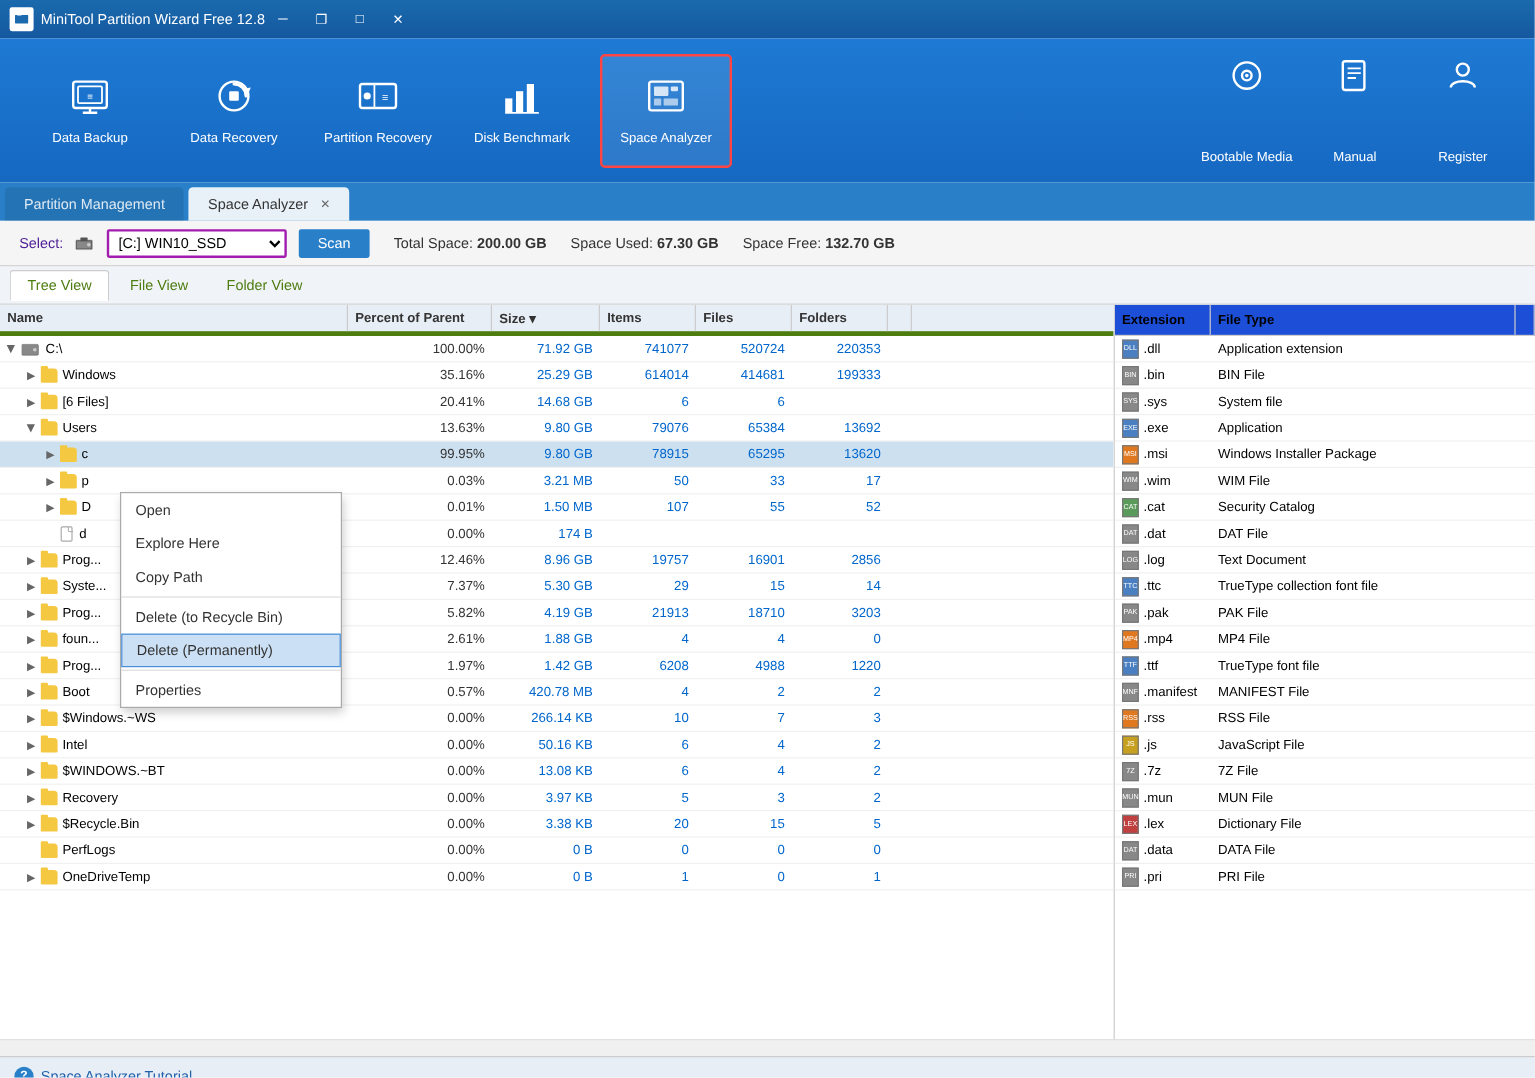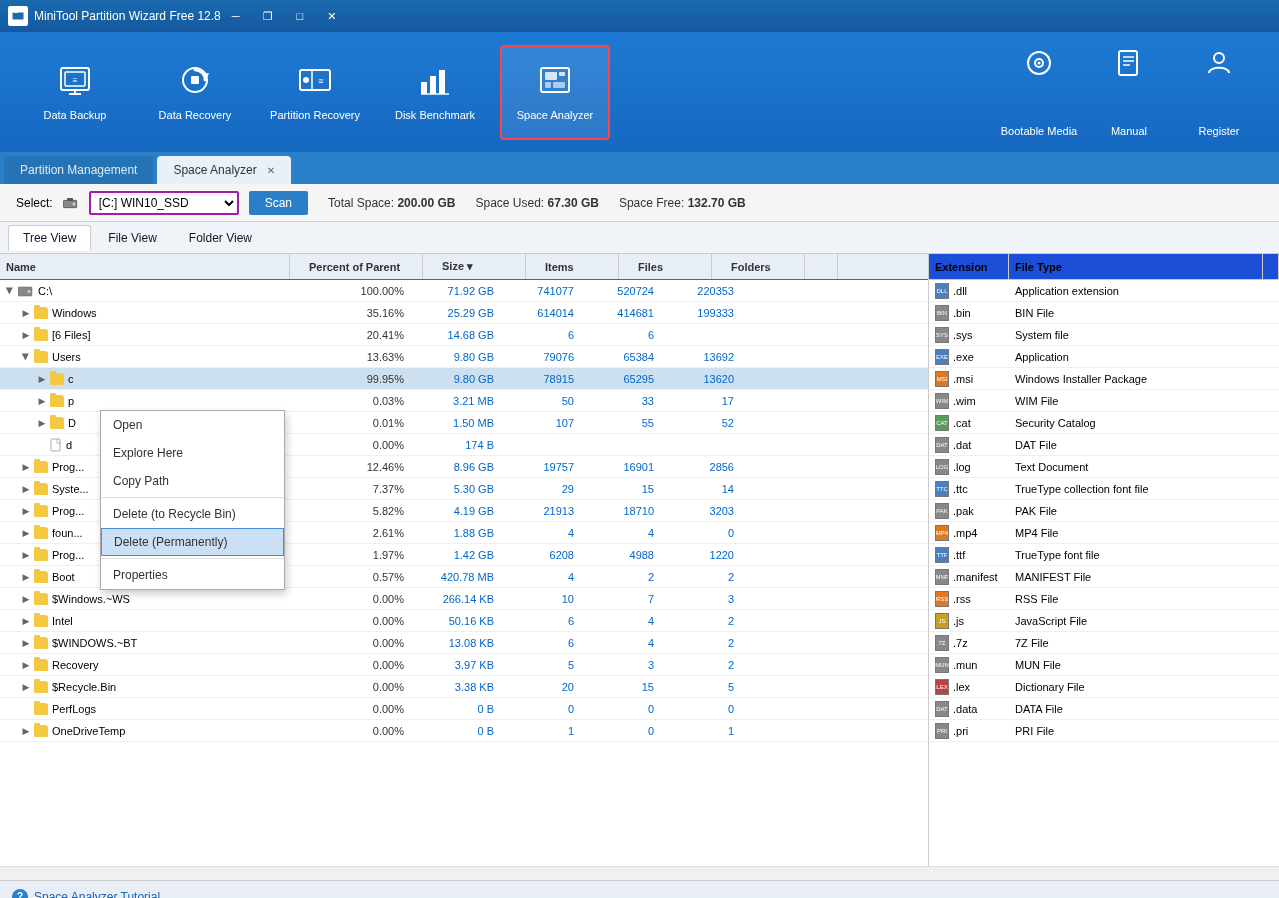--- a/index.html
+++ b/index.html
@@ -91,21 +91,21 @@
     
     #select-bar {
       background: #f5f5f5;
       border-bottom: 1px solid #ccc;
       height: 38px;
       display: flex;
       align-items: center;
       padding: 0 16px;
       gap: 10px;
     }
-    #select-bar label { font-size: 12px; color: #000000; }
+    #select-bar label { font-size: 12px; color: #4c1d95; }
     #select-bar select {
       height: 24px;
       padding: 0 4px;
       font-size: 12px;
       border: 2px solid #a21caf;
       border-radius: 2px;
       background: white;
       width: 150px;
     }
     .scan-btn {
@@ -133,21 +133,21 @@
     }
     .view-tab {
       height: 26px;
       padding: 0 14px;
       display: flex;
       align-items: center;
       font-size: 12px;
       cursor: pointer;
       border: 1px solid transparent;
       border-radius: 3px 3px 0 0;
-      color: #0f172a;
+      color: #4d7c0f;
     }
     .view-tab.active {
       background: white;
       border-color: #ccc;
       border-bottom-color: white;
     }
 
     
     #main-content {
       display: flex;
@@ -162,28 +162,27 @@
       overflow: hidden;
       display: flex;
       flex-direction: column;
     }
 
     
     .table-header {
       display: grid;
       grid-template-columns: 290px 120px 90px 80px 80px 80px 20px;
       background: #e8eef5;
-      border-bottom: 1px solid #4d7c0f;
+      border-bottom: 4px solid #4d7c0f;
       height: 26px;
       align-items: center;
       font-size: 11px;
       color: #333;
       font-weight: 600;
       flex-shrink: 0;
-      gap: 13px;
     }
     .th-cell {
       padding: 0 6px;
       border-right: 1px solid #ccc;
       height: 100%;
       display: flex;
       align-items: center;
     }
     .th-cell.sortable { cursor: pointer; }
 

